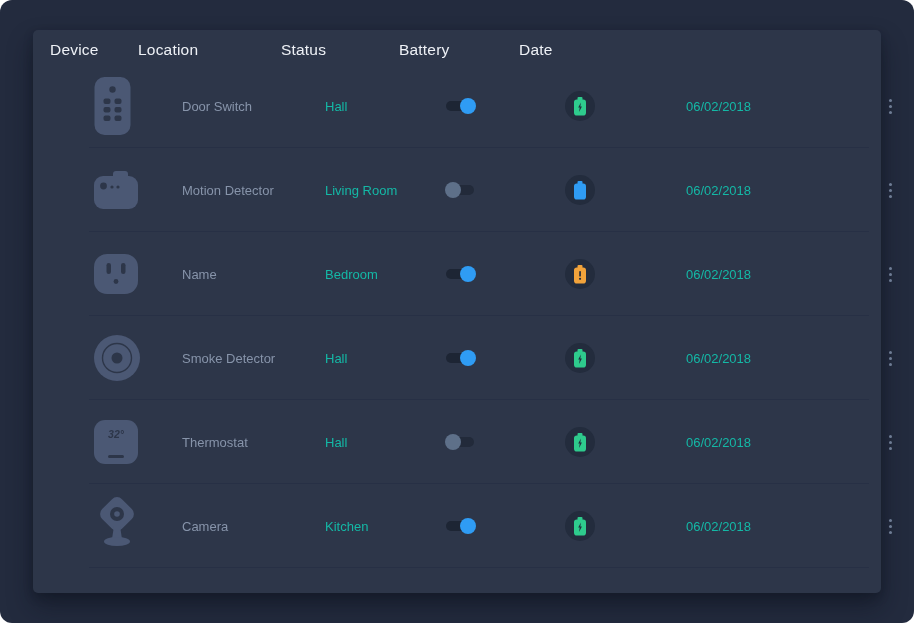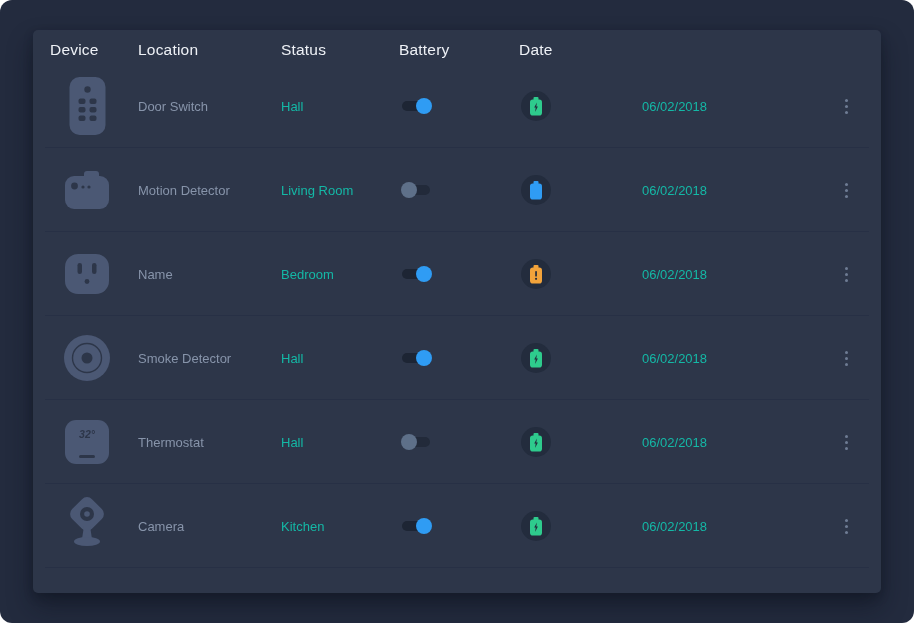--- a/index.html
+++ b/index.html
@@ -48,27 +48,28 @@
   .table-header{
     height:34px;
     color:var(--header-text);
     font-size:15.5px;
     letter-spacing:.2px;
     padding-top:6px;
   }
   .row{
     height:84px;
     position:relative;
+    margin-left:44px;
   }
   .row::after{
     content:"";
     position:absolute;left:12px;right:12px;bottom:0;
     height:1px;background:#273045;
   }
-  .cell-device{display:flex;width:88px;justify-content:center;padding-right:14px;font-style:italic;}
+  .cell-device{display:flex;width:88px;justify-content:flex-start;padding-right:14px;font-style:italic;}
   .cell-name{color:#8794aa;font-size:13px;}
   .cell-location{color:#14b8a6;font-size:13px;}
   .cell-date{color:#14b8a6;font-size:13px;}
 
   
   .toggle{
     position:relative;width:28px;height:16px;cursor:pointer;margin-left:3px;
   }
   .toggle .track{
     position:absolute;left:0;top:3px;width:28px;height:10px;border-radius:5px;

